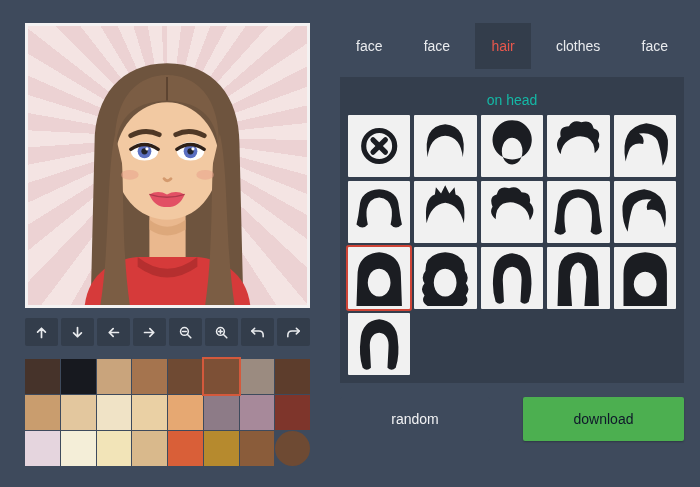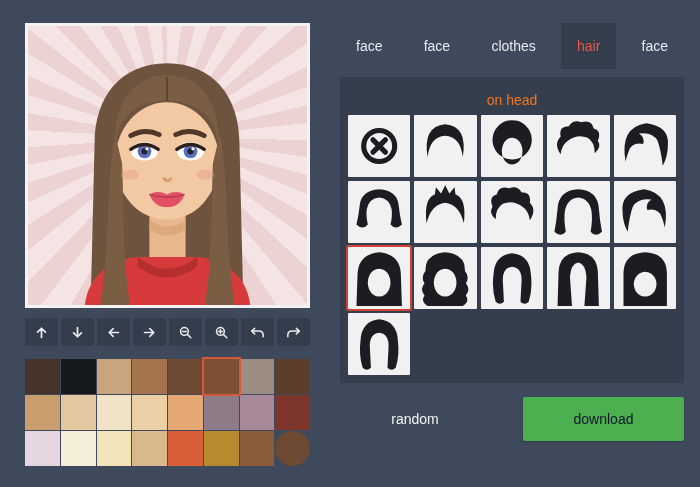--- a/index.html
+++ b/index.html
@@ -40,21 +40,21 @@
   
   .tabs{display:flex;justify-content:space-between;align-items:stretch;height:46px;}
   .tab{
     display:flex;align-items:center;padding:0 16px;
     color:#e9ebee;font-size:14px;cursor:pointer;user-select:none;
   }
   .tab.active{background:#333d4b;color:#e8574c;}
 
   
   .panel{margin-top:8px;background:#343e4d;padding:8px;}
-  .panel-label{color:#f97316;font-size:14px;text-align:center;line-height:30px;}
+  .panel-label{color:#14b8a6;font-size:14px;text-align:center;line-height:30px;}
   .grid{display:grid;grid-template-columns:repeat(5,1fr);gap:4px;}
   .tile{
     background:#f1f1f1;border-radius:1px;cursor:pointer;
     height:62px;display:flex;align-items:center;justify-content:center;position:relative;
   }
   .tile svg{width:100%;height:100%;display:block;}
   .tile.sel{box-shadow:0 0 0 2px #cf4436;z-index:2;}
 
   
   .actions{margin-top:14px;display:flex;gap:33px;}
@@ -202,22 +202,22 @@
         <div class="swatch" style="background: rgb(182, 138, 46);"></div>
         <div class="swatch" style="background: rgb(138, 92, 58);"></div>
         <div class="swatch circle" style="background: rgb(110, 74, 51);"></div>
       </div>
   </div>
 
   <div class="right">
     <div class="tabs" id="tabs">
         <div class="tab">face</div>
         <div class="tab">face</div>
+        <div class="tab active">hair</div>
         <div class="tab">clothes</div>
-        <div class="tab active">hair</div>
         <div class="tab">face</div>
       </div>
 
     <div class="panel">
       <div class="panel-label">on head</div>
       <div class="grid" id="grid">
           <div class="tile">
             <svg viewBox="0 0 60 60">
               <circle cx="30" cy="30" r="15" fill="none" stroke="#1b1d22" stroke-width="5"></circle>
               <line x1="24" y1="24" x2="36" y2="36" stroke="#1b1d22" stroke-width="5" stroke-linecap="round"></line>

